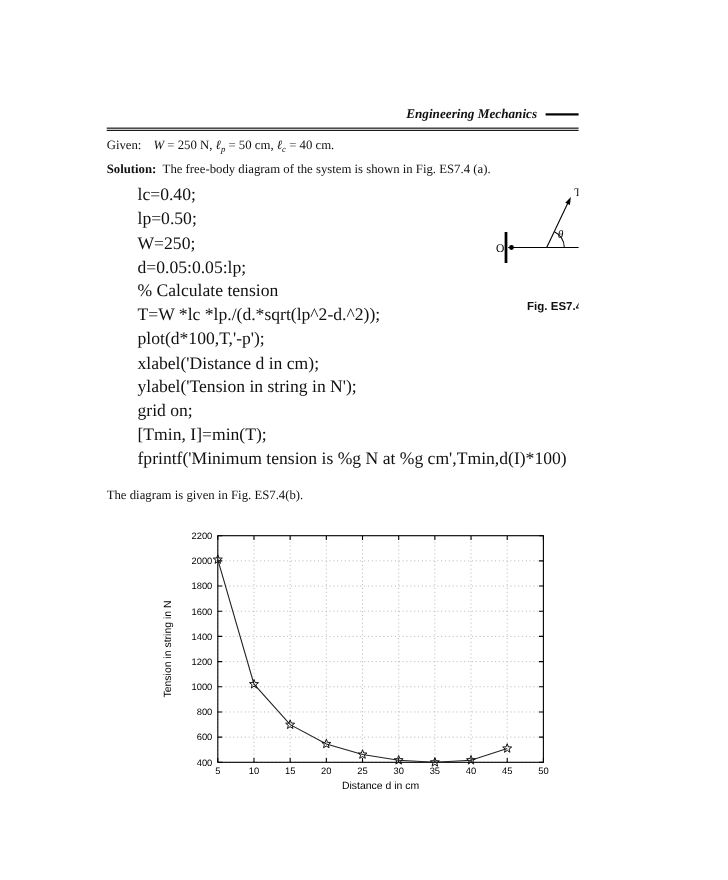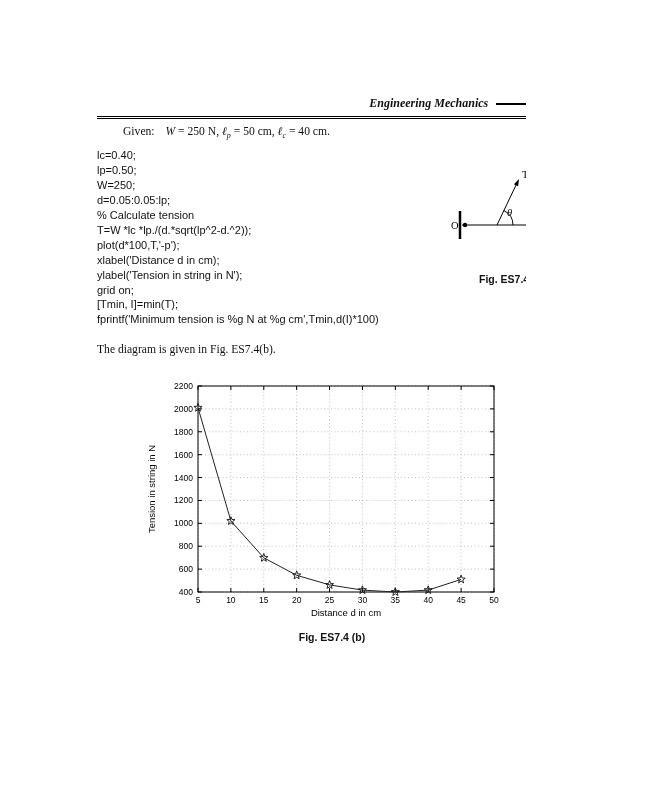--- a/index.html
+++ b/index.html
@@ -13,31 +13,31 @@
   .running-head {
     display:flex; justify-content:flex-end; align-items:center;
     border-bottom:3px double #000; padding-bottom:5px;
   }
   .rh-title { font-style:italic; font-weight:bold; font-size:12px; }
   .rh-rule { display:inline-block; width:44px; height:0; border-top:2px solid #000; margin:0 8px; }
   .rh-page { font-weight:bold; font-size:12.5px; }
 
   p { font-size:11.6px; line-height:1.33; }
   .intro { margin-top:14px; text-align:justify; }
-  .given { margin-top:5px;margin-left:26px; }
+  .given { margin-top:5px; }
   .it { font-style:italic; }
   sub { font-size:8px; }
   .given-label { margin-right:8px; }
   .solution { margin-top:4px; }
   .solution-label { font-weight:bold; margin-right:3px; }
   .program-intro { margin-top:4px; }
 
   pre.code {
-    margin-top:6px; font-family:Liberation Sans, sans-serif;
-    font-size:11px; line-height:1.36; color:#111;
+    margin-top:6px; font-family:Liberation Serif, serif;
+    font-size:16px; line-height:1.36; color:#111;margin-left:28px;
   }
   .output-line { margin-top:15px; }
 
   .fbd { position:absolute; left:449px; top:166px; width:126px; text-align:center; }
   .fbd svg { display:block; }
   .fbd .pole { stroke:#000; stroke-width:2.5; }
   .fbd .thin { stroke:#000; stroke-width:1; fill:none; }
   .fbd .fill { fill:#000; stroke:none; }
   .fbd .dot  { fill:#000; }
   .fbd text  { font-family:"Liberation Serif", serif; font-size:10.5px; fill:#000; }
@@ -73,20 +73,24 @@
     <p class="given">
       <span class="given-label">Given:</span>
       <span class="it">W</span>
       <span>= 250 N,</span>
       <span class="it"><span>ℓ</span><sub>p</sub></span>
       <span>= 50 cm,</span>
       <span class="it"><span>ℓ</span><sub>c</sub></span>
       <span>= 40 cm.</span>
     </p>
 
+    <p class="solution">
+      <span class="solution-label">Solution:</span>
+      <span>The free-body diagram of the system is shown in Fig. ES7.4 (a).</span>
+    </p>
 
 
     <pre class="code">lc=0.40;
 lp=0.50;
 W=250;
 d=0.05:0.05:lp;
 % Calculate tension
 T=W *lc *lp./(d.*sqrt(lp^2-d.^2));
 plot(d*100,T,'-p');
 xlabel('Distance d in cm);
@@ -186,21 +190,20 @@
           <polygon class="marker" points="121.8,179.5 122.8,182.3 125.9,182.5 123.5,184.4 124.3,187.3 121.8,185.6 119.3,187.3 120.1,184.4 117.7,182.5 120.7,182.3"></polygon>
           <polygon class="marker" points="154.7,197.0 155.7,199.9 158.8,200.0 156.4,201.9 157.2,204.8 154.7,203.2 152.1,204.8 152.9,201.9 150.6,200.0 153.6,199.9"></polygon>
           <polygon class="marker" points="187.6,206.6 188.6,209.5 191.6,209.6 189.3,211.5 190.1,214.4 187.6,212.7 185.0,214.4 185.8,211.5 183.5,209.6 186.5,209.5"></polygon>
           <polygon class="marker" points="220.4,211.8 221.5,214.6 224.5,214.8 222.2,216.6 223.0,219.6 220.4,217.9 217.9,219.6 218.7,216.6 216.4,214.8 219.4,214.6"></polygon>
           <polygon class="marker" points="253.3,213.7 254.4,216.5 257.4,216.7 255.1,218.5 255.9,221.5 253.3,219.8 250.8,221.5 251.6,218.5 249.2,216.7 252.3,216.5"></polygon>
           <polygon class="marker" points="286.2,211.8 287.3,214.6 290.3,214.8 287.9,216.6 288.7,219.6 286.2,217.9 283.7,219.6 284.5,216.6 282.1,214.8 285.2,214.6"></polygon>
           <polygon class="marker" points="319.1,201.1 320.2,204.0 323.2,204.1 320.8,206.0 321.6,208.9 319.1,207.2 316.6,208.9 317.4,206.0 315.0,204.1 318.0,204.0"></polygon>
           <text class="axlabel" x="204" y="242" text-anchor="middle">Distance d in cm</text>
           <text class="axlabel" transform="translate(13 115) rotate(-90)" text-anchor="middle">Tension in string in N</text>
         </svg>
-      <div class="fig-caption">Fig. ES7.4 (b)</div>
     </div>
 
   </div>
 
   <div class="fbd">
     <svg width="126" height="104" viewBox="0 0 126 104">
       <line class="pole" x1="11" y1="45" x2="11" y2="73"></line>
       <circle class="dot" cx="16" cy="59" r="2.2"></circle>
       <line class="thin" x1="13" y1="59" x2="110" y2="59"></line>
       <line class="thin" x1="48" y1="59" x2="68" y2="17"></line>

